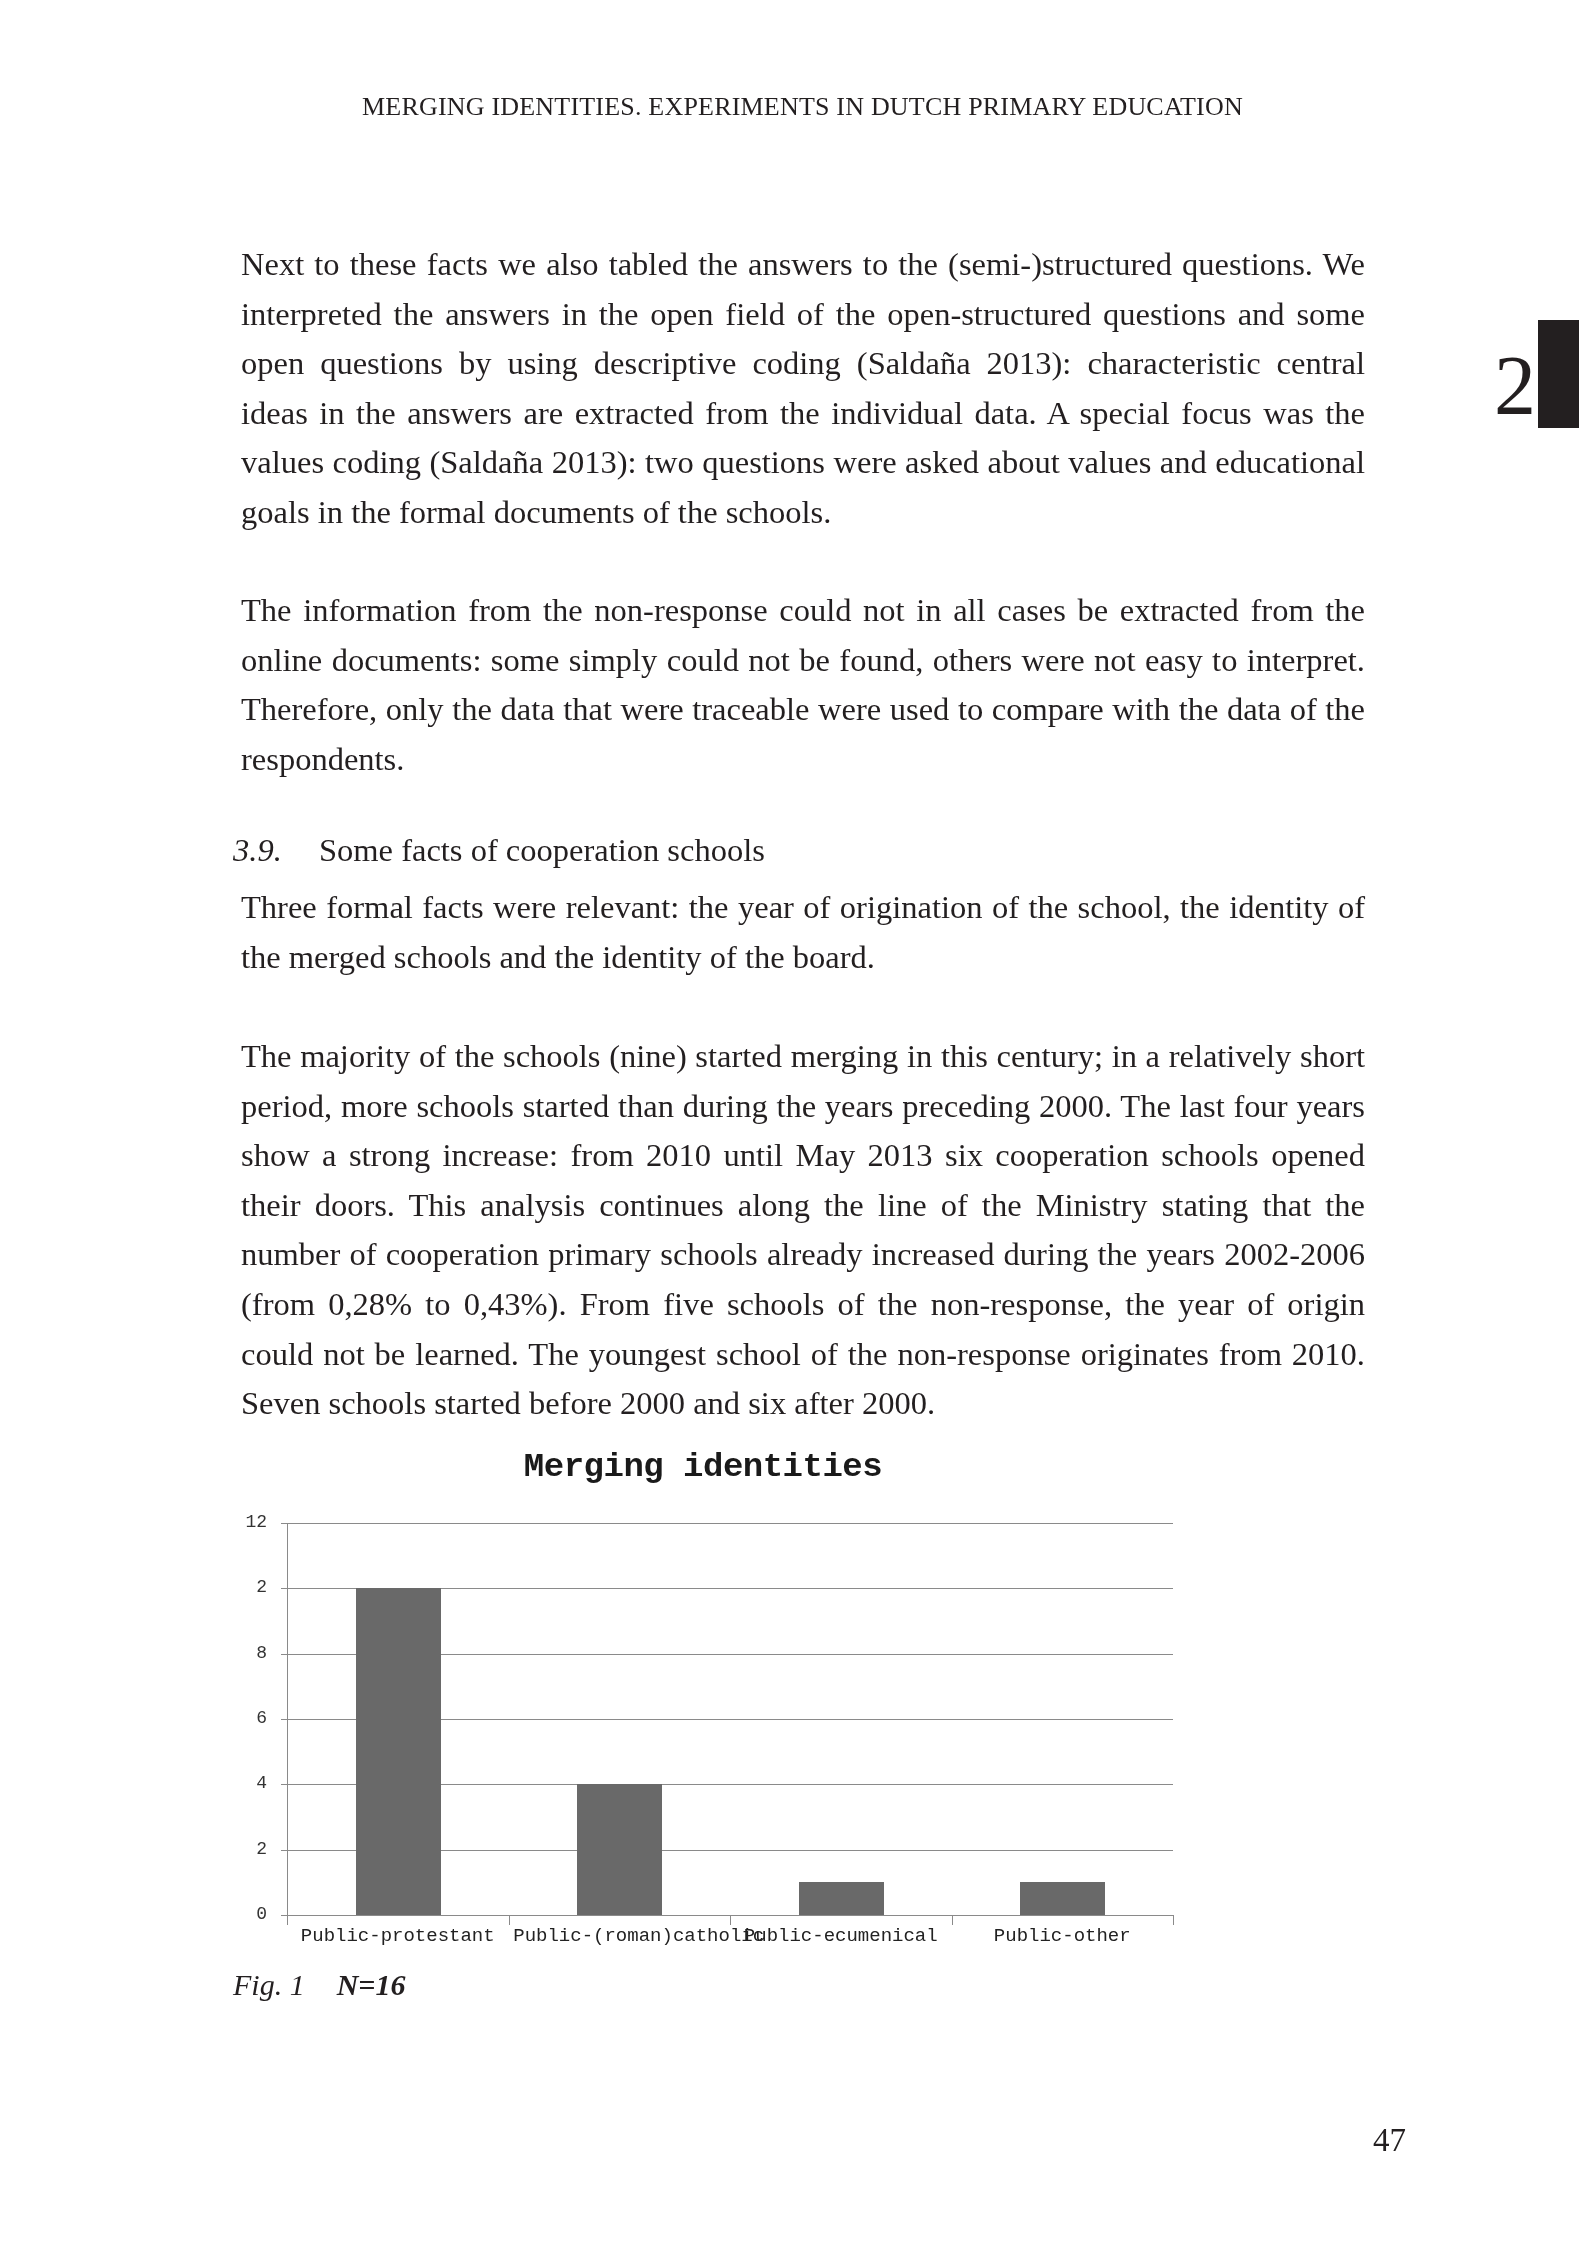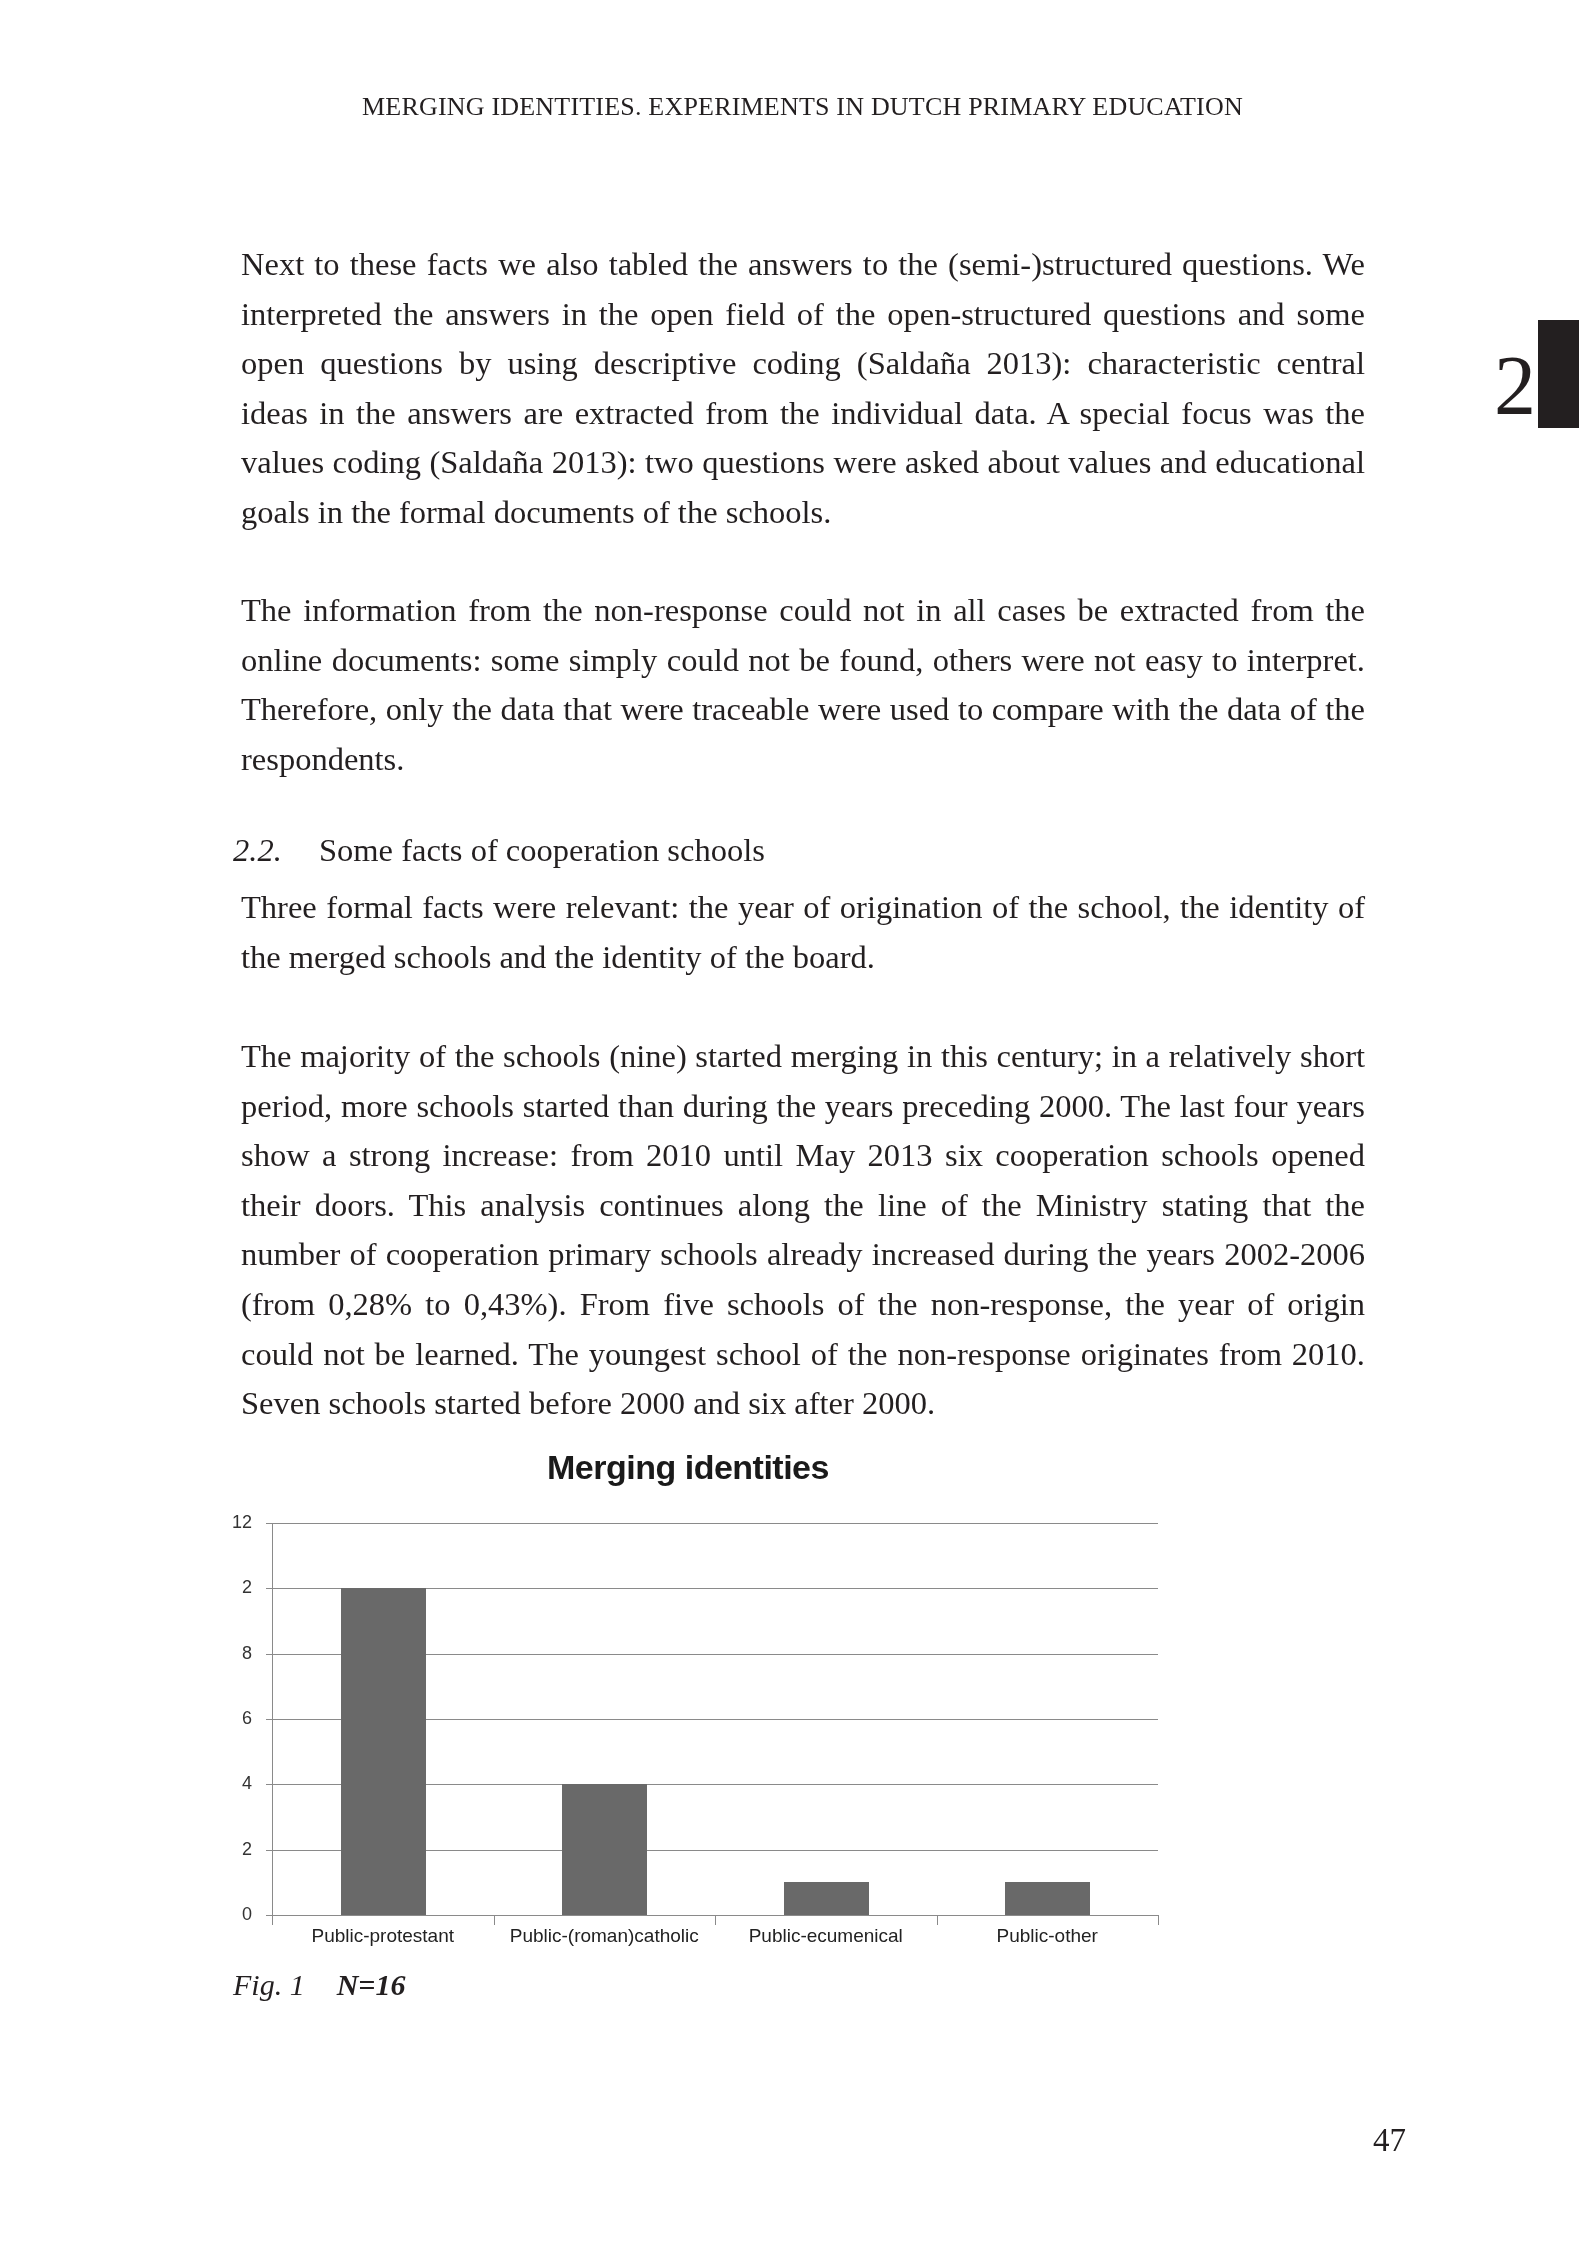--- a/index.html
+++ b/index.html
@@ -25,21 +25,21 @@
   }
   #p1 { position: absolute; top: 232px; left: 233px; width: 1124px; }
   #p2 { position: absolute; top: 578px; left: 233px; width: 1124px; }
   #sec { position: absolute; top: 826px; left: 233px; width: 1124px; font-size: 32.5px; line-height: 49.6px; }
   #sec .num { display: inline-block; width: 86px; font-style: italic; }
   #sec .title { }
   #p3 { position: absolute; top: 875px; left: 233px; width: 1124px; }
   #p4 { position: absolute; top: 1024px; left: 233px; width: 1124px; }
 
   
-  .chart { position: absolute; left: 218px; top: 1440px; width: 960px; height: 520px; font-family: Liberation Sans, sans-serif; }
+  .chart { position: absolute; left: 233px; top: 1440px; width: 960px; height: 520px; font-family: Liberation Mono, monospace; }
   .chart-title { position: absolute; left: 0; top: 8px; width: 940px; text-align: center; font-size: 34px; font-weight: bold; color: #1a1a1a; letter-spacing: -0.5px; }
   .plot { position: absolute; left: 54px; top: 83px; width: 886px; height: 392px; }
   .gridline { position: absolute; left: -6px; right: 0; height: 0; border-top: 1.6px solid #8a8a8a; }
   .ytick { position: absolute; left: -54px; width: 34px; text-align: right; font-size: 18px; color: #333; transform: translateY(-11px); }
   .yaxis { position: absolute; left: 0; top: 0; bottom: 0; border-left: 1.6px solid #8a8a8a; }
   .xtick { position: absolute; bottom: -10px; width: 0; height: 10px; border-left: 1.6px solid #8a8a8a; }
   .bar { position: absolute; bottom: 0; background: #696969; width: 85px; }
   .xlabel { position: absolute; top: 402px; width: 212px; text-align: center; font-size: 19px; color: #222; white-space: nowrap; }
   .fig-caption { position: absolute; left: 233px; top: 1968px; font-size: 30px; font-style: italic; }
   .fig-caption .n { margin-left: 32px; font-weight: bold; }
@@ -52,21 +52,21 @@
 
 <div class="chapter-tab">
   <span class="chapter-num">2</span>
   <span class="chapter-bar"></span>
 </div>
 
 <p class="para" id="p1">Next to these facts we also tabled the answers to the (semi-)structured questions. We interpreted the answers in the open field of the open-structured questions and some open questions by using descriptive coding (Saldaña 2013): characteristic central ideas in the answers are extracted from the individual data. A special focus was the values coding (Saldaña 2013): two questions were asked about values and educational goals in the formal documents of the schools.</p>
 <p class="para" id="p2">The information from the non-response could not in all cases be extracted from the online documents: some simply could not be found, others were not easy to interpret. Therefore, only the data that were traceable were used to compare with the data of the respondents.</p>
 
 <div id="sec">
-  <span class="num">2.2.</span><span class="title">Some facts of cooperation schools</span>
+  <span class="num">3.9.</span><span class="title">Some facts of cooperation schools</span>
 </div>
 <p class="para" id="p3">Three formal facts were relevant: the year of origination of the school, the identity of the merged schools and the identity of the board.</p>
 <p class="para" id="p4">The majority of the schools (nine) started merging in this century; in a relatively short period, more schools started than during the years preceding 2000. The last four years show a strong increase: from 2010 until May 2013 six cooperation schools opened their doors. This analysis continues along the line of the Ministry stating that the number of cooperation primary schools already increased during the years 2002-2006 (from 0,28% to 0,43%). From five schools of the non-response, the year of origin could not be learned. The youngest school of the non-response originates from 2010. Seven schools started before 2000 and six after 2000.</p>
 
 <div class="chart">
   <div class="chart-title">Merging identities</div>
   <div class="plot" id="plot">
     <div class="yaxis"></div>
   <div class="gridline" style="top: 392px;"></div>
       <div class="ytick" style="top: 392px;">0</div>

